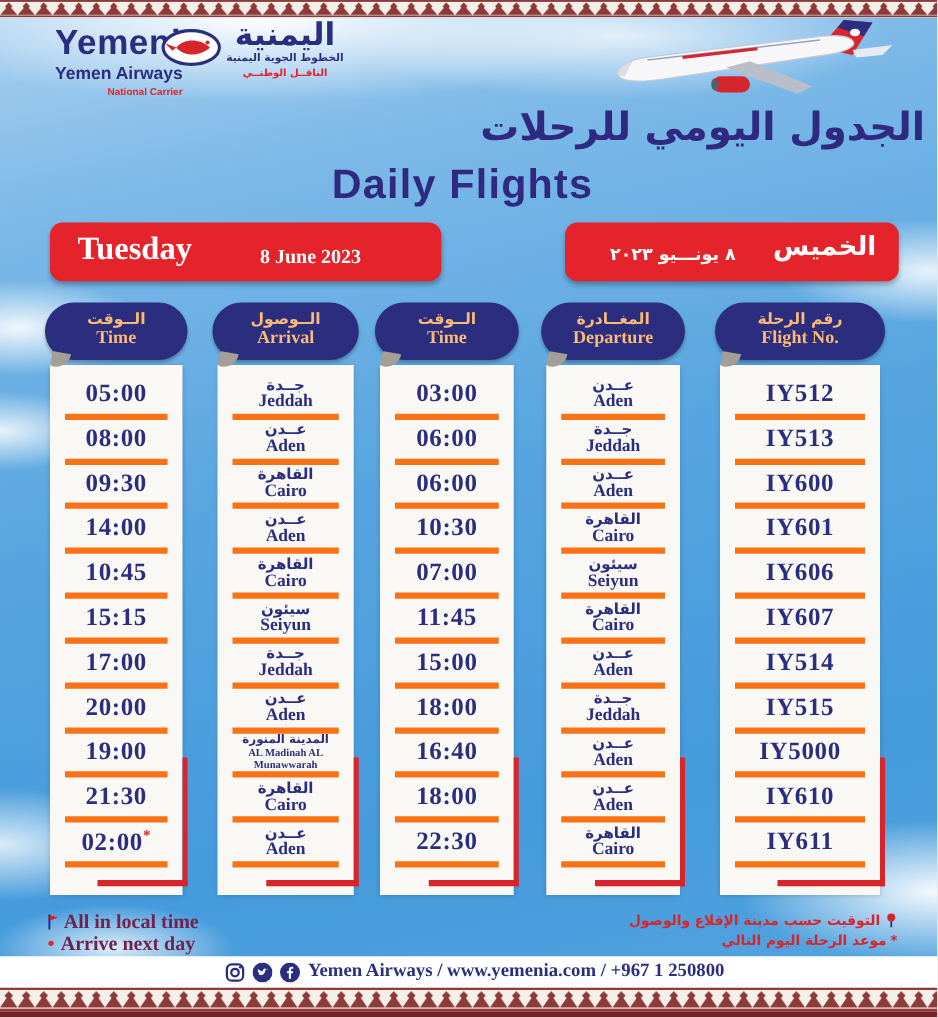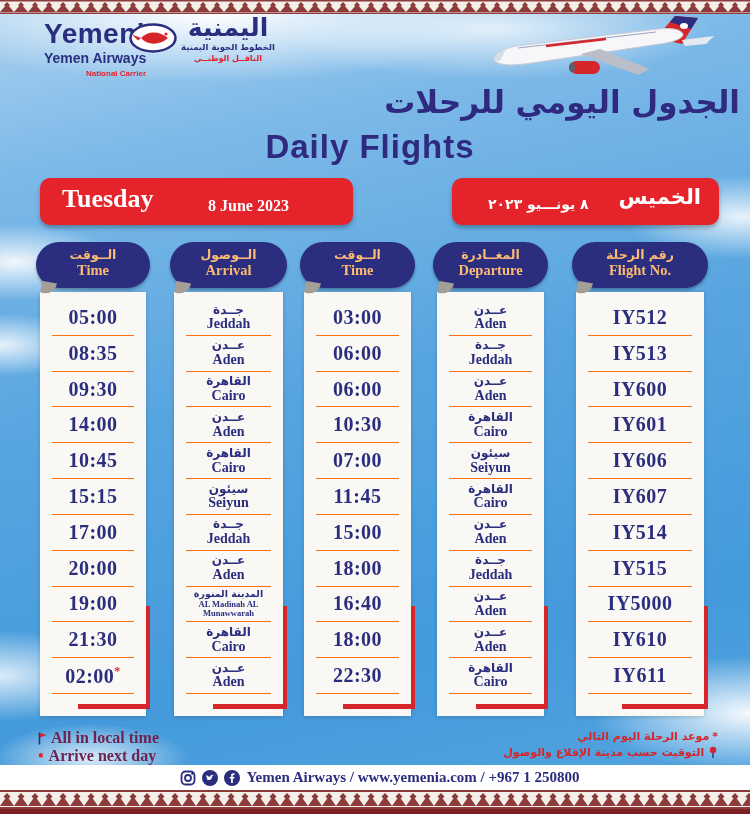--- a/index.html
+++ b/index.html
@@ -71,21 +71,21 @@
   .colhead .h-ar{display:block;padding-top:5px;font-family:"DejaVu Sans",sans-serif;
            font-weight:bold;font-size:12.5px;line-height:1.25;}
   .colhead .h-en{display:block;font-weight:bold;font-size:14.5px;line-height:1.05;}
 
   .strip{position:absolute;top:50px;left:4px;right:4px;bottom:0;background:#faf8f4;
          box-shadow:0 1px 4px rgba(0,0,0,.18);}
   .strip::before{content:'';position:absolute;right:-4px;top:74%;bottom:7px;width:4px;background:#d7252c;}
   .strip::after{content:'';position:absolute;left:36%;right:-4px;bottom:7px;height:5px;background:#d7252c;}
   .rows{position:absolute;top:8px;left:0;right:0;bottom:22px;display:flex;flex-direction:column;}
   .cell{flex:1 1 0;min-height:0;display:flex;flex-direction:column;align-items:center;
-        justify-content:center;border-bottom:1px solid #f97316;margin:0 12px;}
+        justify-content:center;border-bottom:5px solid #f97316;margin:0 12px;}
   .cell.time .t,.cell.flight{font-weight:bold;font-size:20px;letter-spacing:.5px;color:#2b2e7f;}
   .cell .star{color:#e4232a;font-size:12px;font-weight:bold;}
   .cell.city .ar{font-family:"DejaVu Sans",sans-serif;font-weight:bold;font-size:12px;
         line-height:1.15;color:#2b2e7f;}
   .cell.city .ar.sm{font-size:9.5px;}
   .cell.city .en{font-weight:bold;font-size:14px;line-height:1;color:#2b2e7f;text-align:center;}
   .cell.city .en.sm2{font-size:8.5px;line-height:1.1;width:90px;}
 
   
   .notes-left{position:absolute;left:38px;top:729px;color:#6e2350;font-weight:bold;font-size:16px;line-height:1.1;}
@@ -172,21 +172,21 @@
     <div class="colhead">
       <span class="h-ar">الــوقت</span>
       <span class="h-en">Time</span>
     </div>
     <div class="strip">
         <div class="rows">
           <div class="cell time">
             <span class="t">05:00</span>
           </div>
           <div class="cell time">
-            <span class="t">08:35</span>
+            <span class="t">08:00</span>
           </div>
           <div class="cell time">
             <span class="t">09:30</span>
           </div>
           <div class="cell time">
             <span class="t">14:00</span>
           </div>
           <div class="cell time">
             <span class="t">10:45</span>
           </div>
@@ -395,28 +395,28 @@
         <path d="M2,1 L8.5,3 L2,5.5 Z" fill="#d7252c"></path>
       </svg><span>All in local time</span>
     </div>
     <div>
       <span class="dot">•</span><span>Arrive next day</span>
     </div>
   </div>
 
   <div class="notes-right" dir="rtl">
     <div>
-      <span class="star">*</span><span>موعد الرحلة اليوم التالي</span>
-    </div>
-    <div>
       <svg width="10" height="12" viewBox="0 0 10 12" style="vertical-align:-2px">
         <circle cx="5" cy="4" r="3.2" fill="#d7252c"></circle>
         <path d="M5,7 L5,12" stroke="#2b2e7f" stroke-width="1.4"></path>
       </svg>
       <span>التوقيت حسب مدينة الإقلاع والوصول</span>
+    </div>
+    <div>
+      <span class="star">*</span><span>موعد الرحلة اليوم التالي</span>
     </div>
   </div>
 
   <div class="footer">
     <svg width="16" height="16" viewBox="0 0 16 16">
       <rect x="1.5" y="1.5" width="13" height="13" rx="4" fill="none" stroke="#2b2e7f" stroke-width="1.8"></rect>
       <circle cx="8" cy="8" r="3" fill="none" stroke="#2b2e7f" stroke-width="1.8"></circle>
       <circle cx="12.2" cy="3.8" r="1.1" fill="#2b2e7f"></circle>
     </svg>
     <svg width="16" height="16" viewBox="0 0 16 16">

